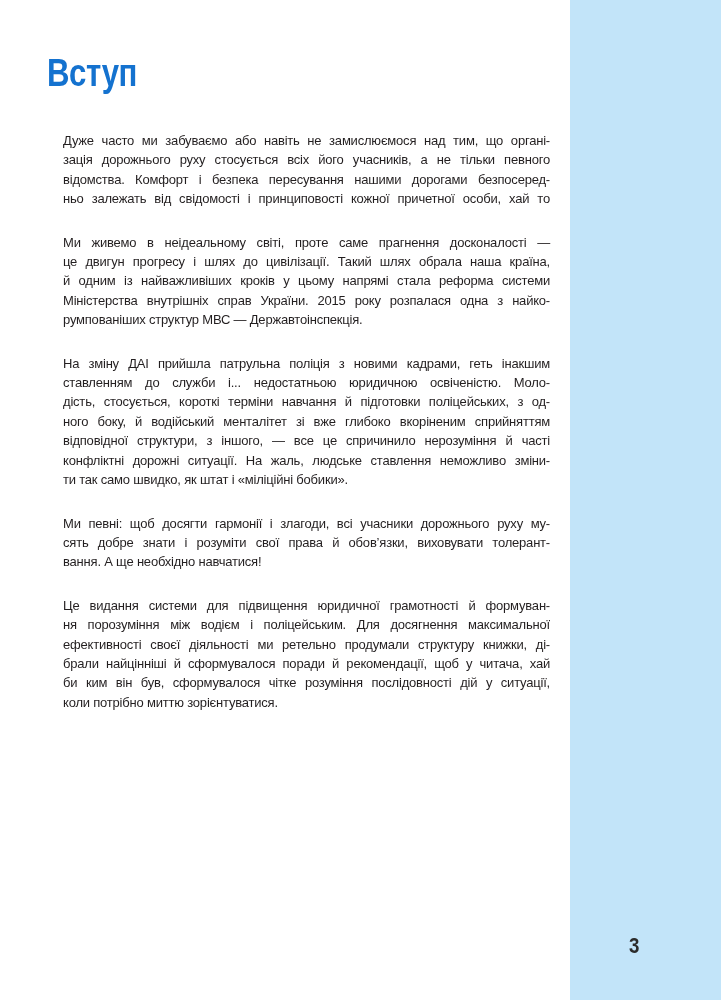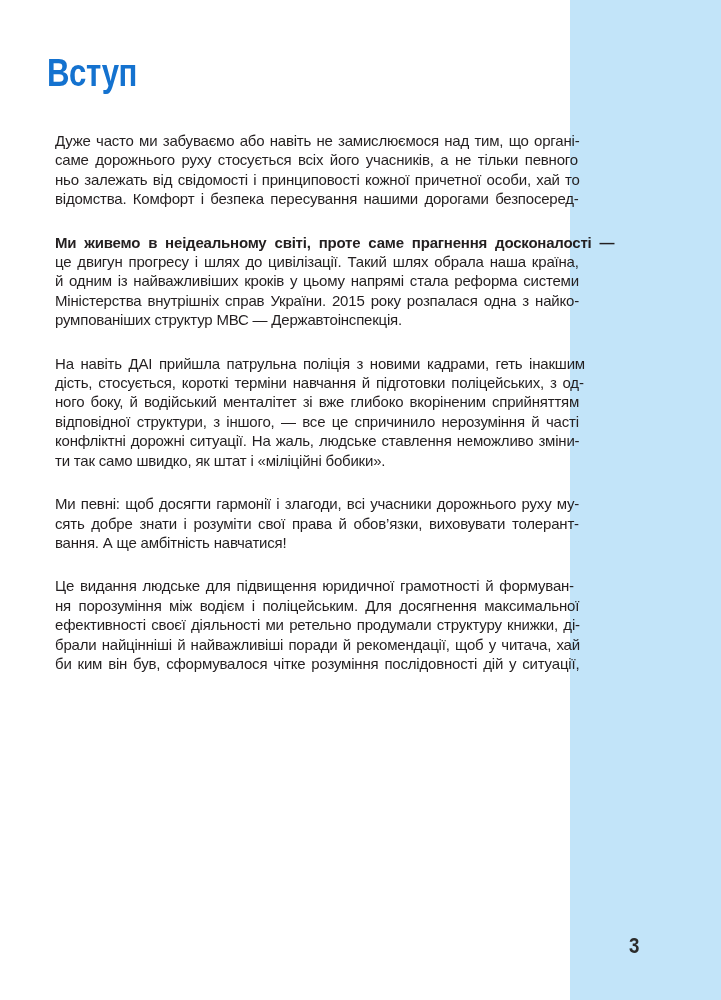--- a/index.html
+++ b/index.html
@@ -20,64 +20,66 @@
     .title {
       position: absolute; left: 47px; top: 52px; margin: 0;
       font-family: "Liberation Sans", sans-serif; font-weight: bold;
       font-size: 38px; color: #1472cf; letter-spacing: -0.5px;
       transform: scaleX(0.82); transform-origin: left center;
     }
     .content {
       position: absolute; left: 47px; top: 131px; width: 503px;
     }
     .para {
-      margin: 0 0 24px 8px;
-      font-size: 15px; line-height: 19.4px; color: #231f20;
+      margin: 0 0 24px 16px;
+      font-size: 13px; line-height: 19.4px; color: #231f20;
       text-align: justify; text-align-last: left;
       letter-spacing: -0.2px;
     }
     .line { display: block; text-align: justify; text-align-last: justify; white-space: nowrap; }
     .line.last { text-align-last: left; }
   </style>
 </head>
 <body>
 
 <div class="sidebar"></div>
 
 <h1 class="title">Вступ</h1>
 
 <div class="content">
   <p class="para">
       <span class="line" style="display: block; word-spacing: 1.36364px;">Дуже часто ми забуваємо або навіть не замислюємося над тим, що органі-</span>
-      <span class="line" style="display: block; word-spacing: 2.6px;">саме дорожнього руху стосується всіх його учасників, а не тільки певного</span>
+      <span class="line" style="display: block; word-spacing: 2.6px;">зація дорожнього руху стосується всіх його учасників, а не тільки певного</span>
+      <span class="line" style="display: block; word-spacing: 2.42857px;">відомства. Комфорт і безпека пересування нашими дорогами безпосеред-</span>
       <span class="line" style="display: block; word-spacing: 1.4px;">ньо залежать від свідомості і принциповості кожної причетної особи, хай то</span>
-      <span class="line" style="display: block; word-spacing: 2.42857px;">відомства. Комфорт і безпека пересування нашими дорогами безпосеред-</span>
     </p>
   <p class="para">
-      <span class="line" style="display: block; word-spacing: 4px; font-weight: bold;">Ми живемо в неідеальному світі, проте саме прагнення досконалості —</span>
+      <span class="line" style="display: block; word-spacing: 4px;">Ми живемо в неідеальному світі, проте саме прагнення досконалості —</span>
       <span class="line" style="display: block; word-spacing: 2px;">це двигун прогресу і шлях до цивілізації. Такий шлях обрала наша країна,</span>
       <span class="line" style="display: block; word-spacing: 1.9px;">й одним із найважливіших кроків у цьому напрямі стала реформа системи</span>
       <span class="line" style="display: block; word-spacing: 2.11111px;">Міністерства внутрішніх справ України. 2015 року розпалася одна з найко-</span>
       <span class="line last">румпованіших структур МВС — Державтоінспекція.</span>
     </p>
   <p class="para">
-      <span class="line" style="display: block; word-spacing: 2.7px;">На навіть ДАІ прийшла патрульна поліція з новими кадрами, геть інакшим</span>
+      <span class="line" style="display: block; word-spacing: 2.7px;">На зміну ДАІ прийшла патрульна поліція з новими кадрами, геть інакшим</span>
+      <span class="line" style="display: block; word-spacing: 5px;">ставленням до служби і... недостатньою юридичною освіченістю. Моло-</span>
       <span class="line" style="display: block; word-spacing: 2px;">дість, стосується, короткі терміни навчання й підготовки поліцейських, з од-</span>
       <span class="line" style="display: block; word-spacing: 2.22222px;">ного боку, й водійський менталітет зі вже глибоко вкоріненим сприйняттям</span>
       <span class="line" style="display: block; word-spacing: 2.5px;">відповідної структури, з іншого, — все це спричинило нерозуміння й часті</span>
       <span class="line" style="display: block; word-spacing: 1.125px;">конфліктні дорожні ситуації. На жаль, людське ставлення неможливо зміни-</span>
       <span class="line last">ти так само швидко, як штат і «міліційні бобики».</span>
     </p>
   <p class="para">
       <span class="line" style="display: block; word-spacing: 1.36364px;">Ми певні: щоб досягти гармонії і злагоди, всі учасники дорожнього руху му-</span>
       <span class="line" style="display: block; word-spacing: 2.8px;">сять добре знати і розуміти свої права й обов’язки, виховувати толерант-</span>
-      <span class="line last">вання. А ще амбітність навчатися!</span>
+      <span class="line last">вання. А ще необхідно навчатися!</span>
     </p>
   <p class="para">
-      <span class="line" style="display: block; word-spacing: 1.875px;">Це видання людське для підвищення юридичної грамотності й формуван-</span>
+      <span class="line" style="display: block; word-spacing: 1.875px;">Це видання системи для підвищення юридичної грамотності й формуван-</span>
       <span class="line" style="display: block; word-spacing: 3.5px;">ня порозуміння між водієм і поліцейським. Для досягнення максимальної</span>
       <span class="line" style="display: block; word-spacing: 1.375px;">ефективності своєї діяльності ми ретельно продумали структуру книжки, ді-</span>
-      <span class="line" style="display: block; word-spacing: 1.3px;">брали найцінніші й найважливіші поради й рекомендації, щоб у читача, хай</span>
+      <span class="line" style="display: block; word-spacing: 1.3px;">брали найцінніші й сформувалося поради й рекомендації, щоб у читача, хай</span>
       <span class="line" style="display: block; word-spacing: 2px;">би ким він був, сформувалося чітке розуміння послідовності дій у ситуації,</span>
+      <span class="line last">коли потрібно миттю зорієнтуватися.</span>
     </p>
 </div>
 
 <div class="page-number">3</div>
 
 </body></html>

